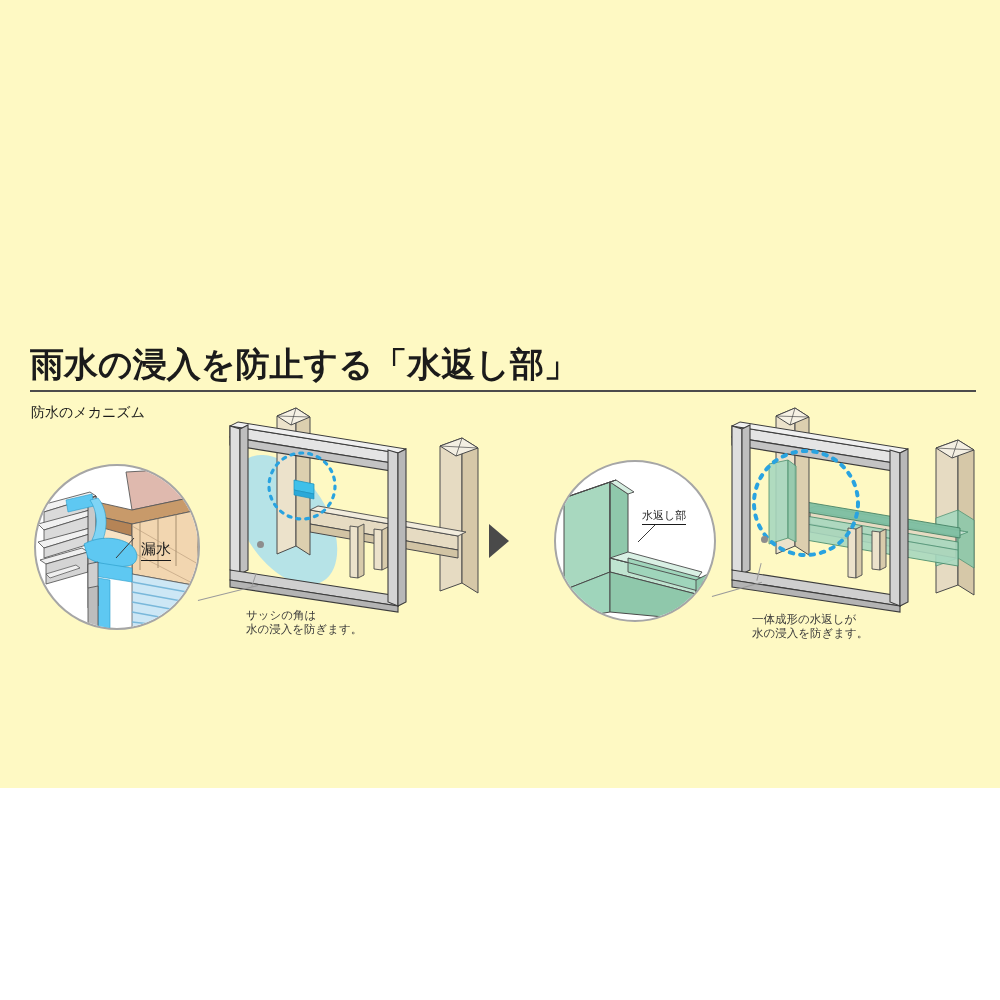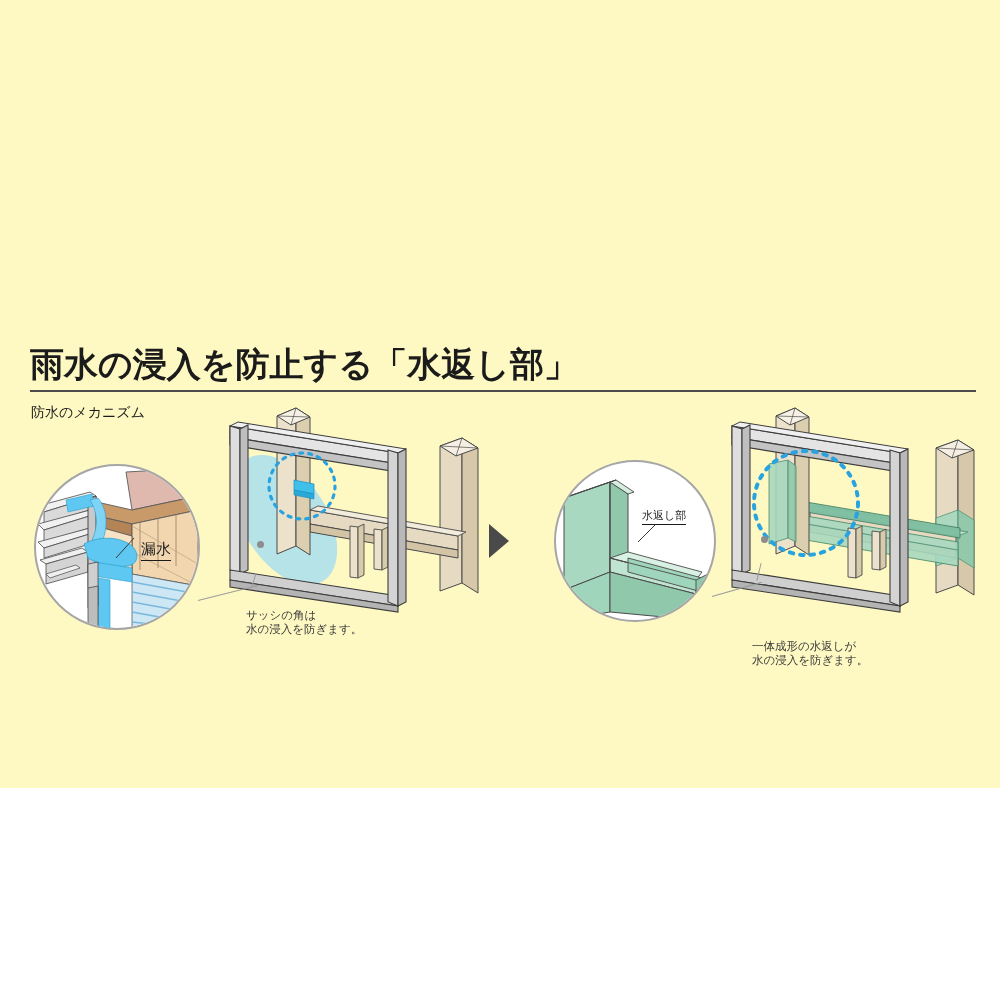--- a/index.html
+++ b/index.html
@@ -26,21 +26,21 @@
   }
 
   
   .caption{
     position:absolute; font-size:11.5px; line-height:14px; color:#3a3a3a;
     white-space:nowrap;
     font-family:"DejaVu Sans","Liberation Sans",sans-serif;
     margin-left:14px;
   }
   .caption-left{ left:232px; top:608px; }
-  .caption-right{ left:738px; top:639px; }
+  .caption-right{ left:738px; top:612px; }
 
   
   .leader{ position:absolute; background:#9a9a9a; height:1.4px; transform-origin:0 50%; }
   .leader-dot{
     position:absolute; width:7px; height:7px; border-radius:50%;
     background:#8d8d8d;
   }
 
   
   .proc-arrow{

